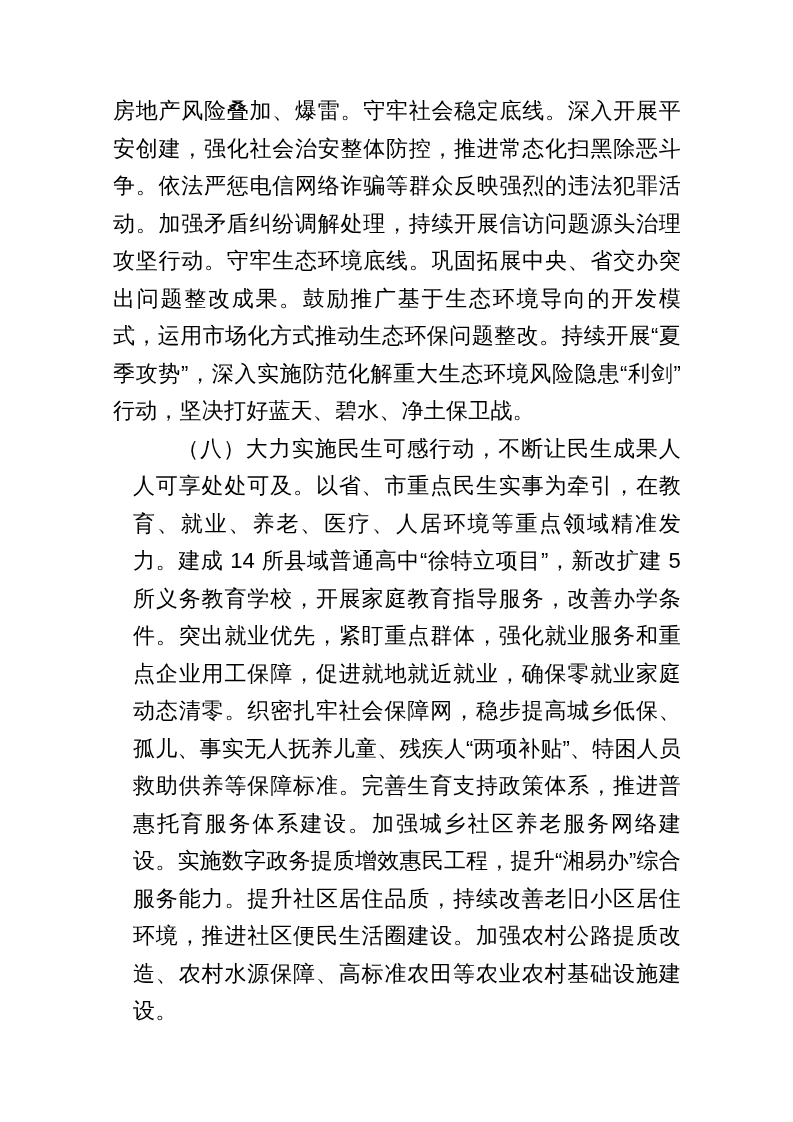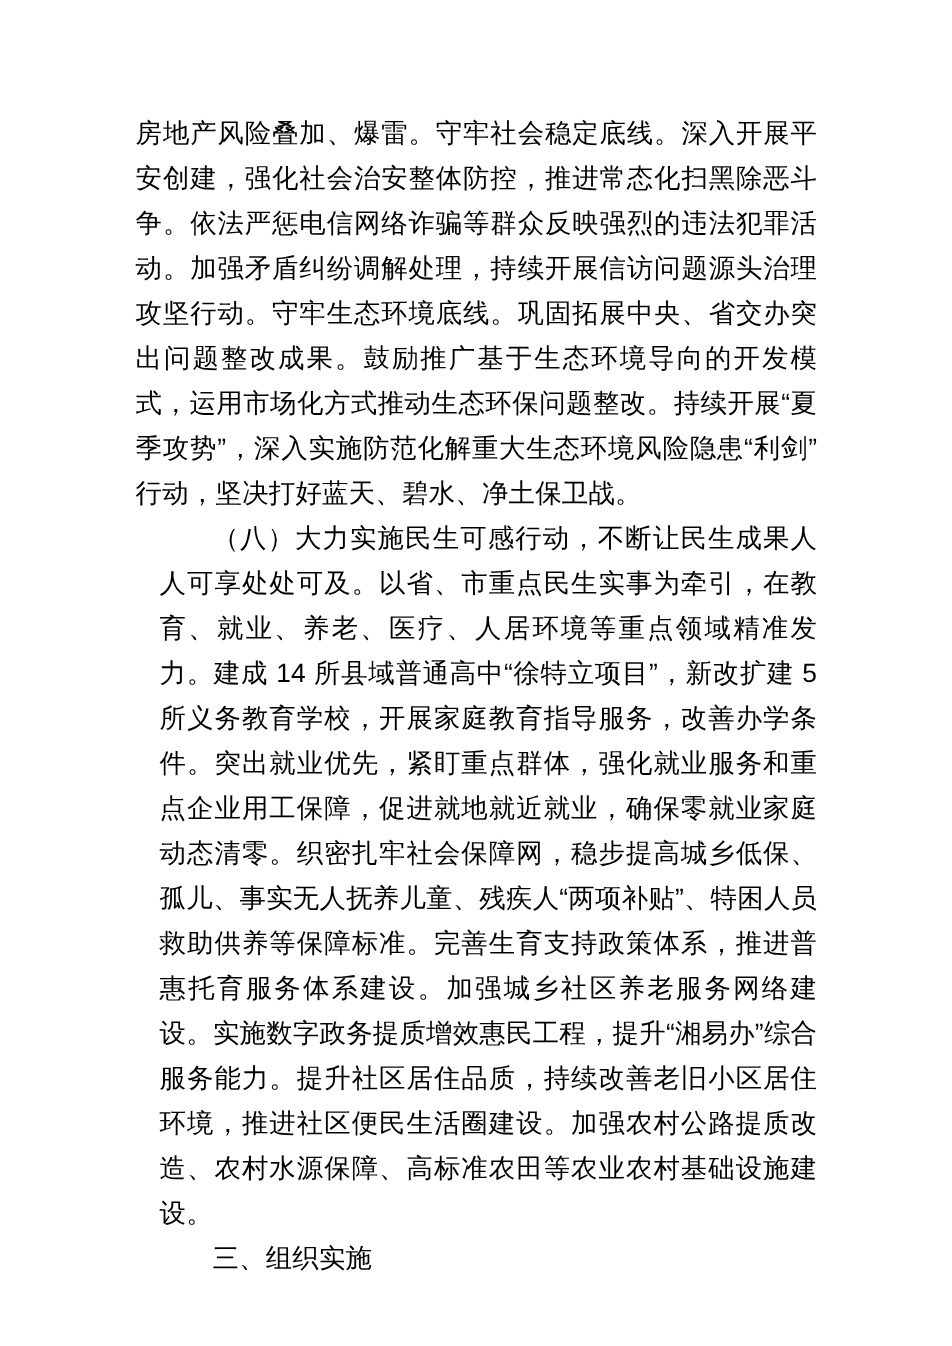--- a/index.html
+++ b/index.html
@@ -42,15 +42,14 @@
     font-weight: 400;
   }
 </style>
 </head>
 <body>
 
 <div class="page">
   <div class="content">
     <p class="para">房地产风险叠加、爆雷。守牢社会稳定底线。深入开展平安创建，强化社会治安整体防控，推进常态化扫黑除恶斗争。依法严惩电信网络诈骗等群众反映强烈的违法犯罪活动。加强矛盾纠纷调解处理，持续开展信访问题源头治理攻坚行动。守牢生态环境底线。巩固拓展中央、省交办突出问题整改成果。鼓励推广基于生态环境导向的开发模式，运用市场化方式推动生态环保问题整改。持续开展“夏季攻势”，深入实施防范化解重大生态环境风险隐患“利剑”行动，坚决打好蓝天、碧水、净土保卫战。</p>
     <p class="para indent">（八）大力实施民生可感行动，不断让民生成果人人可享处处可及。以省、市重点民生实事为牵引，在教育、就业、养老、医疗、人居环境等重点领域精准发力。建成 14 所县域普通高中“徐特立项目”，新改扩建 5 所义务教育学校，开展家庭教育指导服务，改善办学条件。突出就业优先，紧盯重点群体，强化就业服务和重点企业用工保障，促进就地就近就业，确保零就业家庭动态清零。织密扎牢社会保障网，稳步提高城乡低保、孤儿、事实无人抚养儿童、残疾人“两项补贴”、特困人员救助供养等保障标准。完善生育支持政策体系，推进普惠托育服务体系建设。加强城乡社区养老服务网络建设。实施数字政务提质增效惠民工程，提升“湘易办”综合服务能力。提升社区居住品质，持续改善老旧小区居住环境，推进社区便民生活圈建设。加强农村公路提质改造、农村水源保障、高标准农田等农业农村基础设施建设。</p>
-    <p class="para indent heading">三、组织实施</p>
   </div>
 </div>
 
 </body></html>

